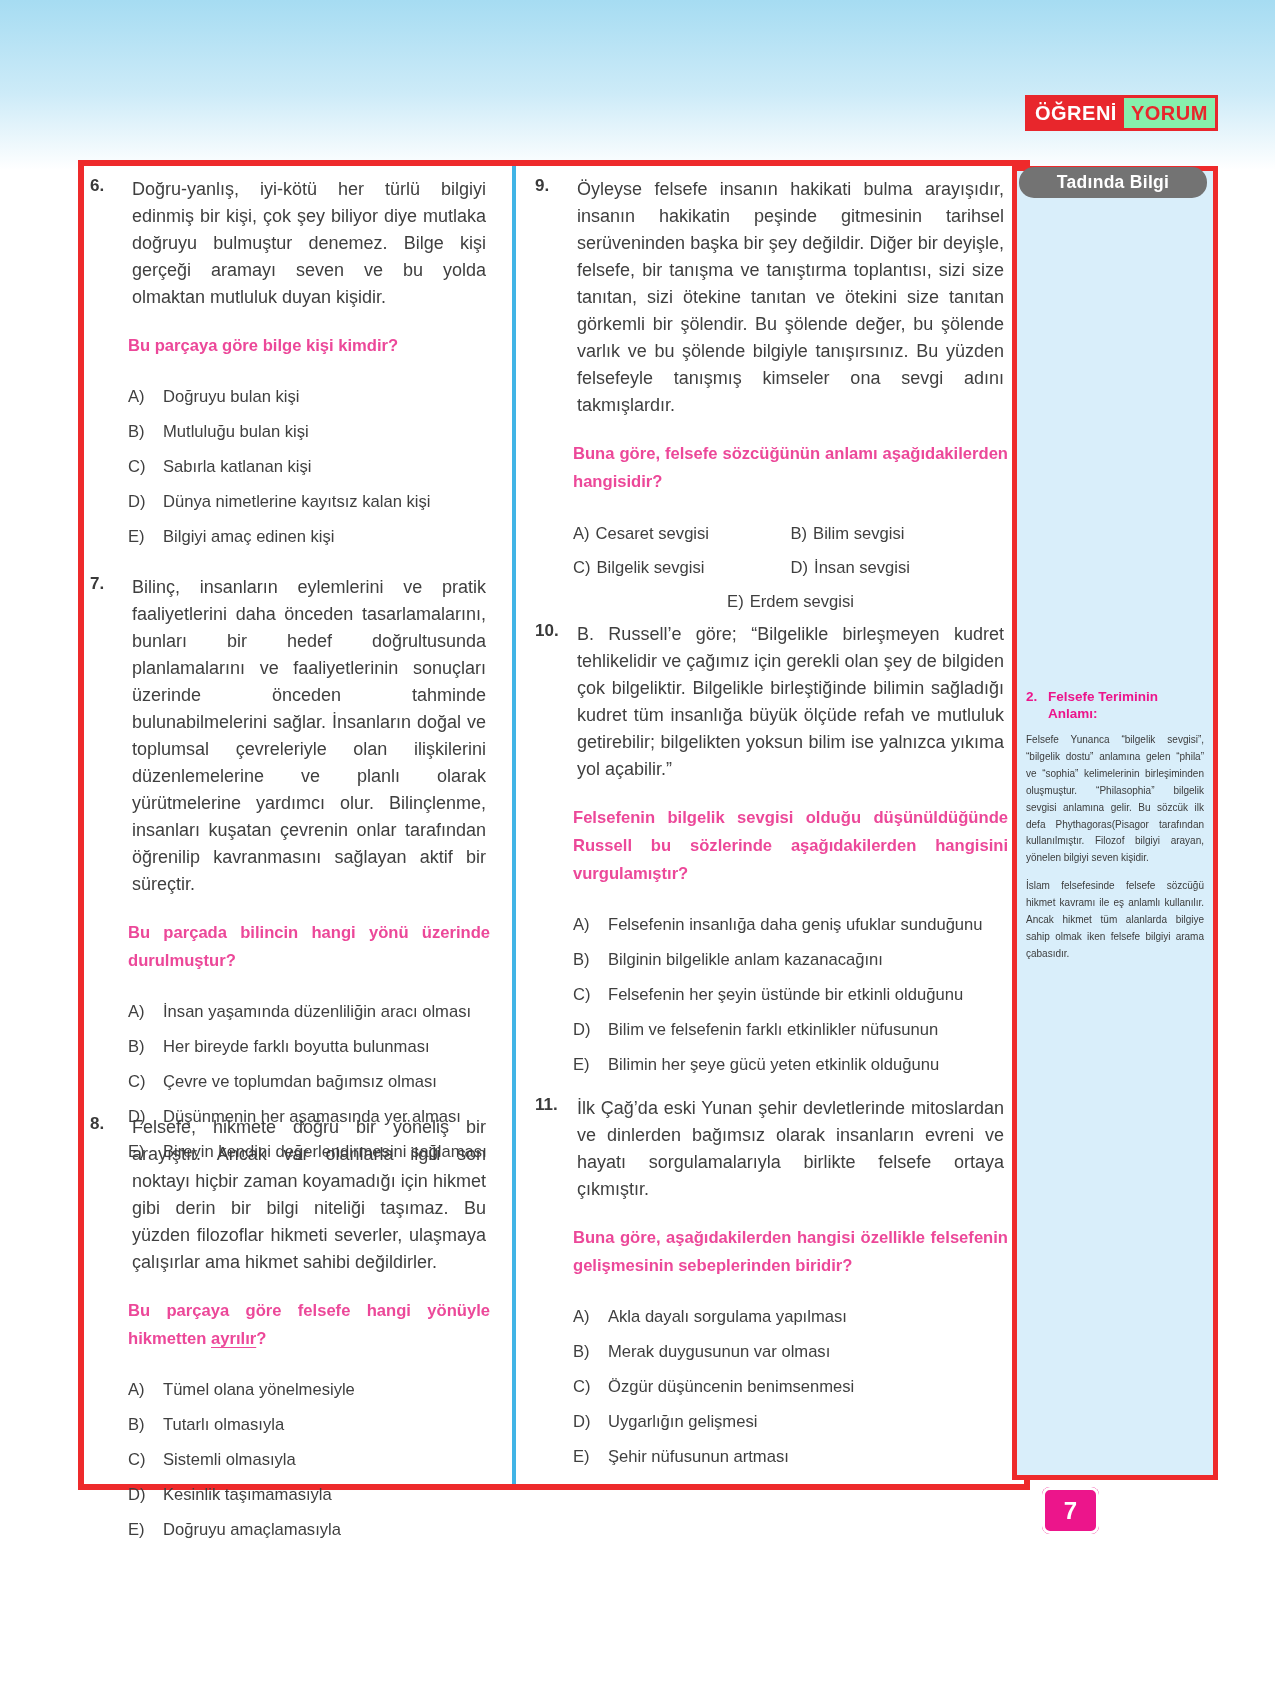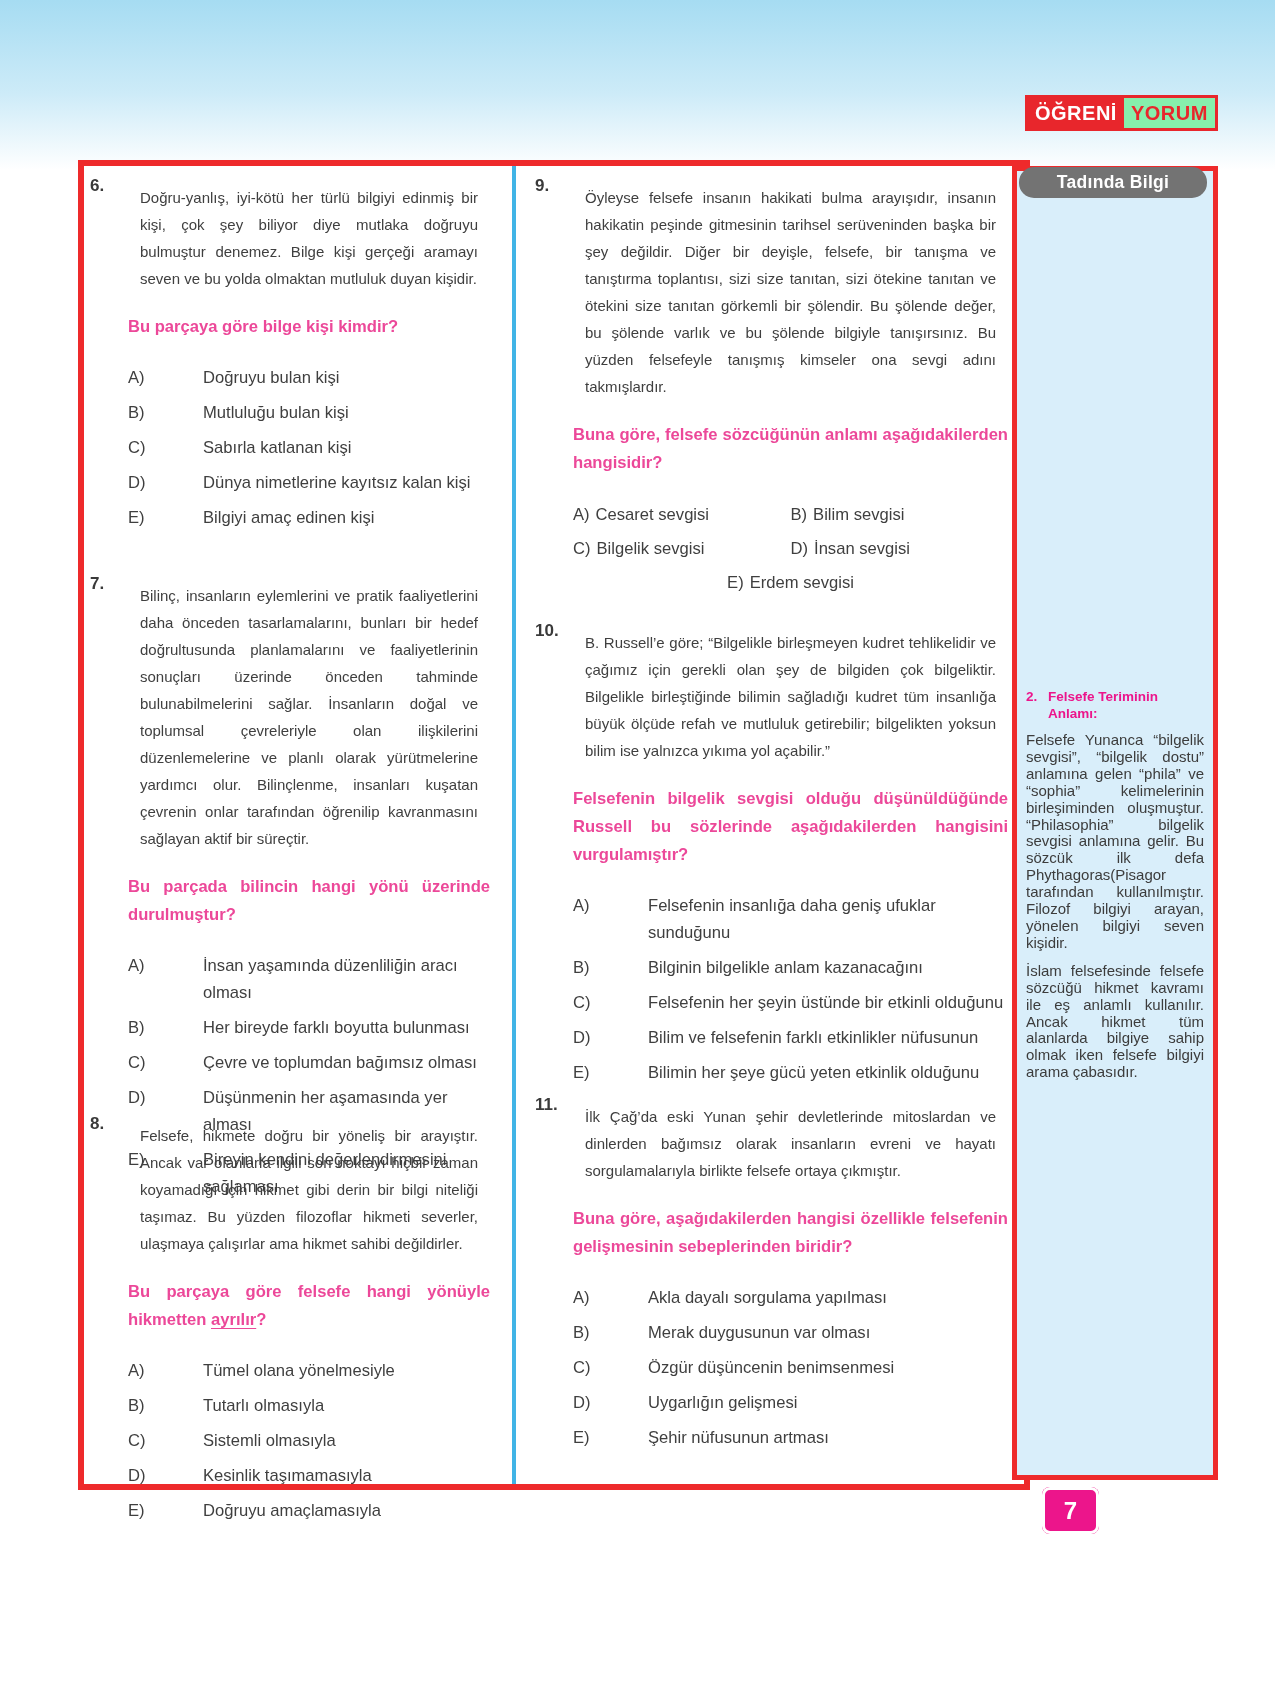--- a/index.html
+++ b/index.html
@@ -42,52 +42,52 @@
   .col-right { left:451px; width:473px; }
   .q { position:absolute; display:flex; }
   .col-left  .q { left:6px; width:400px; }
   .col-right .q { left:0;   width:473px; }
   .qnum {
     flex:none; width:38px; font-weight:700; font-size:17px; color:#3a3a3a;
     line-height:27px;
   }
   .qc { flex:1; min-width:0; }
   .qbody {
-    margin:12px; font-size:15px; line-height:27px; text-align:justify;
+    margin:4px; font-size:18px; line-height:27px; text-align:justify;
   }
   .qprompt {
     margin:21px 0 0 0; font-weight:700; font-size:16.6px; line-height:28px;
     color:#ec4899; text-align:justify;
   }
   .qprompt .u { text-decoration:underline; text-underline-offset:3px; }
   .opts { margin-top:23px; }
   .opt { display:flex; margin-bottom:8px; font-size:16.6px; line-height:27px; }
   .opt .ol { flex:none; width:35px; }
-  .opt .ot { flex:1;margin-left:40px; }
+  .opt .ot { flex:1; }
   .opts-grid {
     margin-top:24px; display:grid; grid-template-columns:1fr 1fr;
     row-gap:7px; font-size:16.6px; line-height:27px;
   }
   .opts-grid .cell { display:flex; }
   .opts-grid .ol { flex:none; margin-right:6px; }
   .opts-grid .full { grid-column:1 / 3; display:flex; justify-content:center; }
   
   .sidebar {
     position:absolute; left:1012px; top:166px; width:206px; height:1314px;
     background:#d9eefa; border:5px solid #ee2a2b; box-sizing:border-box;
     z-index:3;
   }
   .sb-inner { position:absolute; top:517px; left:9px; right:9px; }
   .sb-head {
     display:flex; font-size:13.5px; font-weight:700; color:#ec158b;
     margin:0 0 10px 0; line-height:17px;
   }
   .sb-head .n { flex:none; width:22px; }
   .sb-p {
-    margin:0 0 11px 0; font-size:15px; line-height:16.9px;
+    margin:0 0 11px 0; font-size:10px; line-height:16.9px;
     text-align:justify; color:#3c3c3c;
   }
   .badge {
     position:absolute; left:1019px; top:167px; width:188px; height:31px;
     background:#737373; border-radius:15px; display:flex; align-items:center;
     justify-content:center; color:#fff; font-weight:700; font-size:17.5px;
     z-index:5; letter-spacing:.3px;
   }
   .pagenum {
     position:absolute; left:1042px; top:1487px; width:57px; height:47px;

